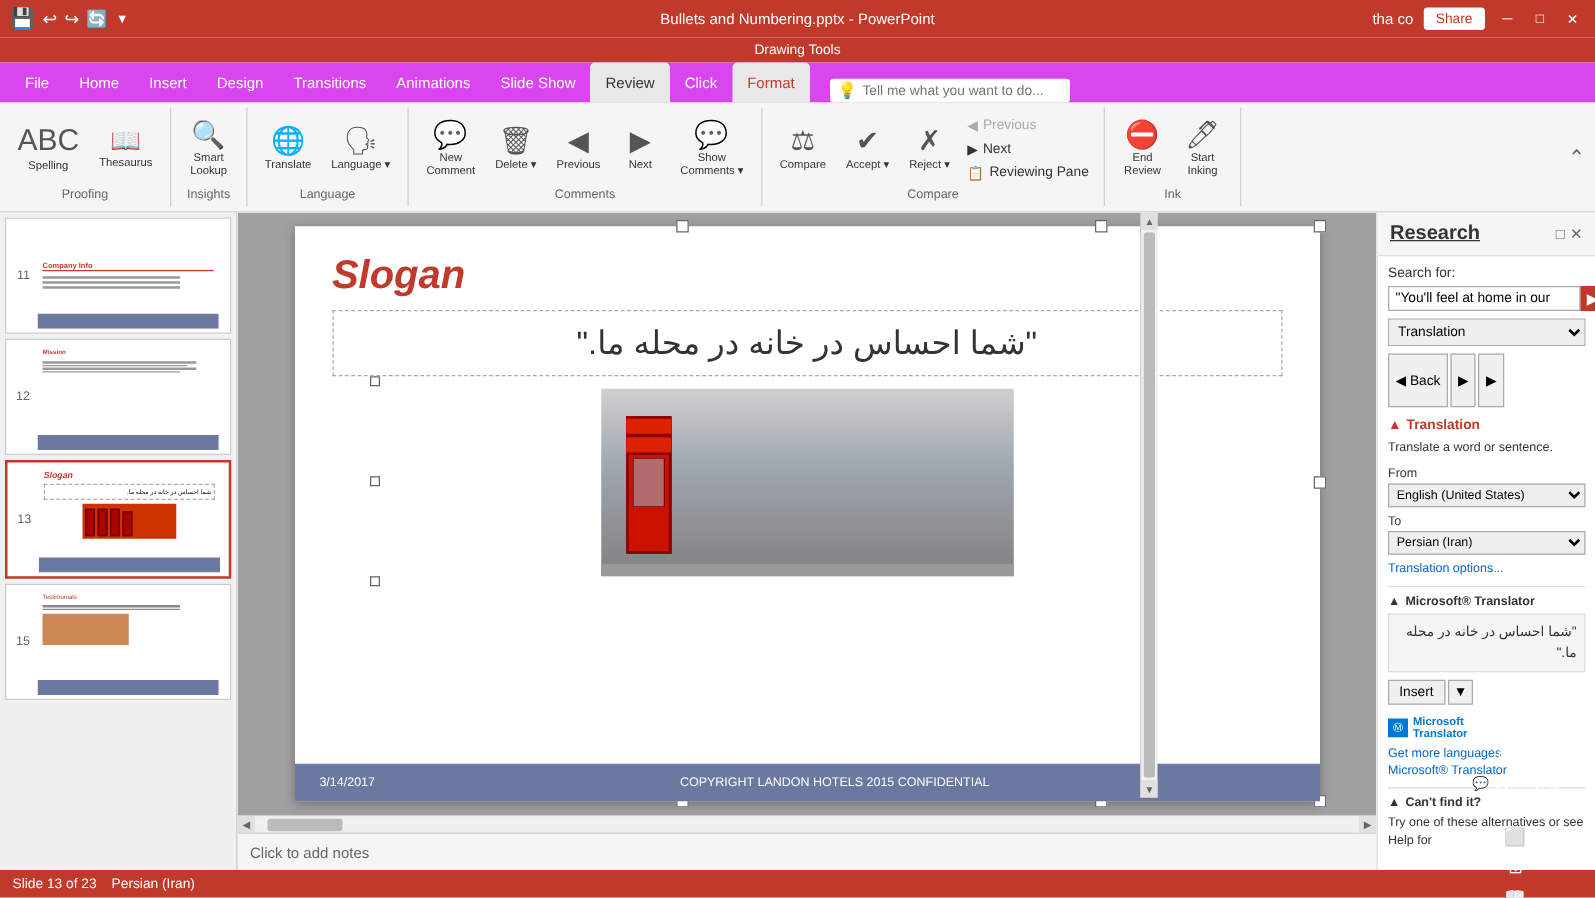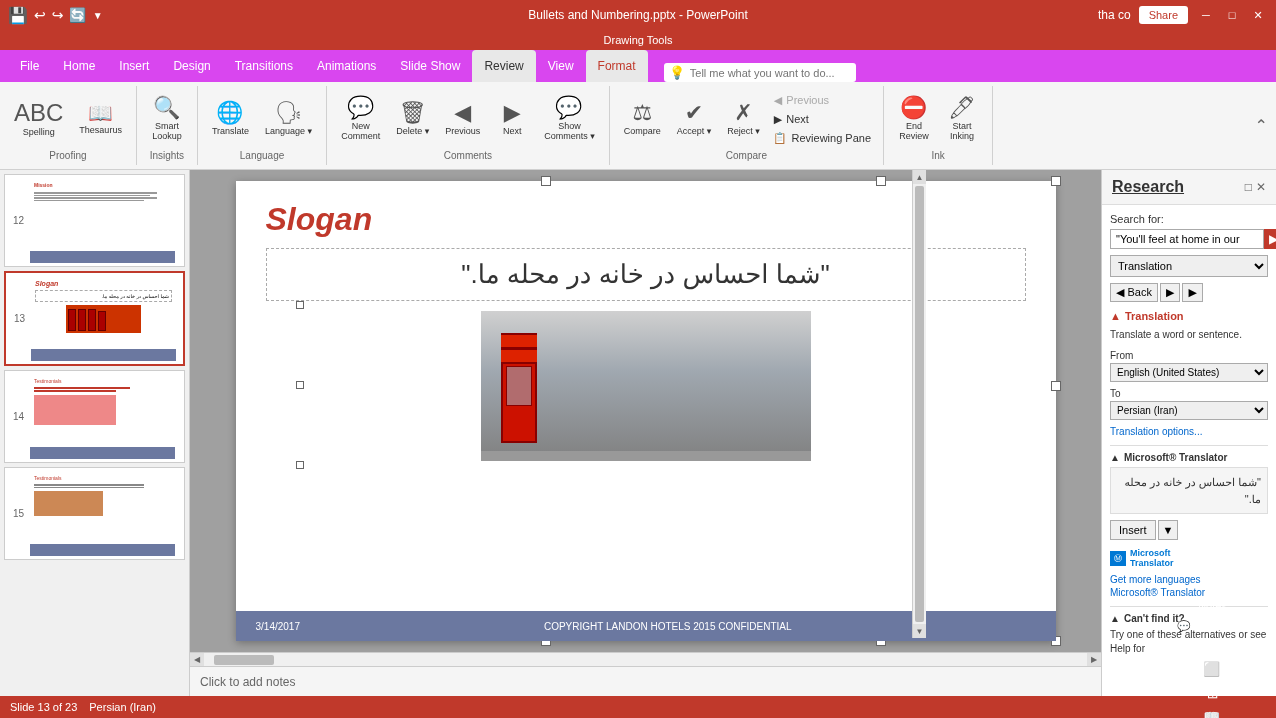--- a/index.html
+++ b/index.html
@@ -66,21 +66,21 @@
     .research-header { background: #f5f5f5; padding: 8px 10px; border-bottom: 1px solid #ddd; display: flex; justify-content: space-between; align-items: center; }
     .research-title { font-size: 16px; font-weight: bold; color: #333; text-decoration: underline; }
     .research-body { padding: 8px; flex: 1; overflow-y: auto; font-size: 11px; }
     .research-search-label { color: #333; font-size: 11px; margin-bottom: 4px; }
     .research-search-box { display: flex; align-items: center; margin-bottom: 6px; }
     .research-search-input { flex: 1; border: 1px solid #aaa; padding: 3px 5px; font-size: 11px; }
     .research-search-btn { background: #c0392b; color: white; border: none; padding: 3px 5px; cursor: pointer; font-size: 12px; }
     .research-dropdown { width: 100%; display: flex; align-items: center; border: 1px solid #aaa; margin-bottom: 6px; }
     .research-dropdown select { width: 100%; border: none; font-size: 11px; padding: 3px; outline: none; }
     .research-nav { display: flex; align-items: center; gap: 2px; margin-bottom: 8px; }
-    .research-nav-btn { border: 1px solid #aaa; background: #f0f0f0; padding: 2px 5px; cursor: pointer; font-size: 11px; }
+    .research-nav-btn { border: 1px solid #aaa; background: #f0f0f0; padding: 14px 5px; cursor: pointer; font-size: 11px; }
     .translation-section { background: white; }
     .translation-header { display: flex; align-items: center; gap: 4px; font-size: 11px; font-weight: bold; color: #c0392b; margin-bottom: 6px; cursor: pointer; }
     .translation-desc { font-size: 10px; color: #333; margin-bottom: 8px; line-height: 1.4; }
     .lang-label { font-size: 10px; color: #333; margin-bottom: 2px; }
     .lang-select { width: 100%; border: 1px solid #aaa; margin-bottom: 6px; font-size: 10px; padding: 2px; }
     .translation-options-link { color: #0066cc; font-size: 10px; cursor: pointer; margin-bottom: 8px; display: block; }
     .ms-translator-section { border-top: 1px solid #ddd; padding-top: 6px; margin-bottom: 6px; }
     .ms-translator-label { display: flex; align-items: center; gap: 4px; font-size: 10px; font-weight: bold; color: #333; margin-bottom: 4px; cursor: pointer; }
     .translated-text { background: #f5f5f5; border: 1px solid #ddd; padding: 6px; font-size: 11px; direction: rtl; text-align: right; line-height: 1.5; margin-bottom: 6px; color: #333; }
     .insert-btn-row { display: flex; align-items: center; gap: 2px; margin-bottom: 8px; }
@@ -167,21 +167,21 @@
 
 <div class="ribbon-tabs">
   <span class="ribbon-tab">File</span>
   <span class="ribbon-tab">Home</span>
   <span class="ribbon-tab">Insert</span>
   <span class="ribbon-tab">Design</span>
   <span class="ribbon-tab">Transitions</span>
   <span class="ribbon-tab">Animations</span>
   <span class="ribbon-tab">Slide Show</span>
   <span class="ribbon-tab active">Review</span>
-  <span class="ribbon-tab">View</span>
+  <span class="ribbon-tab">Click</span>
   <span class="ribbon-tab" style="color:#c0392b;background:#e8e8e8;border-radius:4px 4px 0 0;">Format</span>
   <div style="display:flex;align-items:center;margin-left:16px;background:white;border-radius:3px;padding:2px 6px;gap:4px;flex:0 0 auto;">
     <span style="color:#f0a500;font-size:13px;">💡</span>
     <input type="text" style="border: none; outline: none; font-size: 11px; color: rgb(102, 102, 102); width: 160px;" placeholder="Tell me what you want to do...">
   </div>
 </div>
 
 <div class="ribbon">
 
   <div class="ribbon-group">
@@ -293,20 +293,34 @@
 
   <div style="margin-left:auto;display:flex;align-items:center;padding-right:8px;">
     <span style="font-size:16px;cursor:pointer;color:#666;">⌃</span>
   </div>
 </div>
 
 <div class="main-area">
 
   <div class="slide-panel">
 
+    <div class="slide-thumb">
+      <span class="slide-number">11</span>
+      <div class="slide-preview">
+        <div class="thumb-11">
+          <div class="thumb-11-title">Company Info</div>
+          <div class="thumb-11-lines">
+            <div class="thumb-11-line"></div>
+            <div class="thumb-11-line"></div>
+            <div class="thumb-11-line"></div>
+          </div>
+        </div>
+        <div class="thumb-footer"></div>
+      </div>
+    </div>
 
     <div class="slide-thumb">
       <span class="slide-number">12</span>
       <div class="slide-preview">
         <div class="thumb-12">
           <div class="thumb-12-title">Mission</div>
           <div class="thumb-12-lines">
             <div class="thumb-12-line" style="width:90%;"></div>
             <div class="thumb-12-line" style="width:85%;"></div>
             <div class="thumb-12-line" style="width:90%;"></div>
@@ -327,34 +341,20 @@
             <div style="width:8px;height:22px;background:#aa0000;border:1px solid #660000;"></div>
             <div style="width:8px;height:22px;background:#aa0000;border:1px solid #660000;"></div>
             <div style="width:8px;height:22px;background:#aa0000;border:1px solid #660000;"></div>
             <div style="width:8px;height:20px;background:#aa0000;border:1px solid #660000;"></div>
           </div>
         </div>
         <div class="thumb-footer"></div>
       </div>
     </div>
 
-    <div class="slide-thumb">
-      <span class="slide-number">14</span>
-      <div class="slide-preview">
-        <div class="thumb-14" style="position:relative;">
-          <div class="thumb-14-title">Testimonials</div>
-          <div class="thumb-14-lines">
-            <div class="thumb-14-line"></div>
-            <div class="thumb-14-line" style="width:60%;"></div>
-          </div>
-          <div class="thumb-14-img"></div>
-        </div>
-        <div class="thumb-footer"></div>
-      </div>
-    </div>
 
     <div class="slide-thumb">
       <span class="slide-number">15</span>
       <div class="slide-preview">
         <div class="thumb-15" style="position:relative;">
           <div class="thumb-15-title">Testimonials</div>
           <div class="thumb-15-lines">
             <div class="thumb-15-line"></div>
             <div class="thumb-15-line"></div>
           </div>

